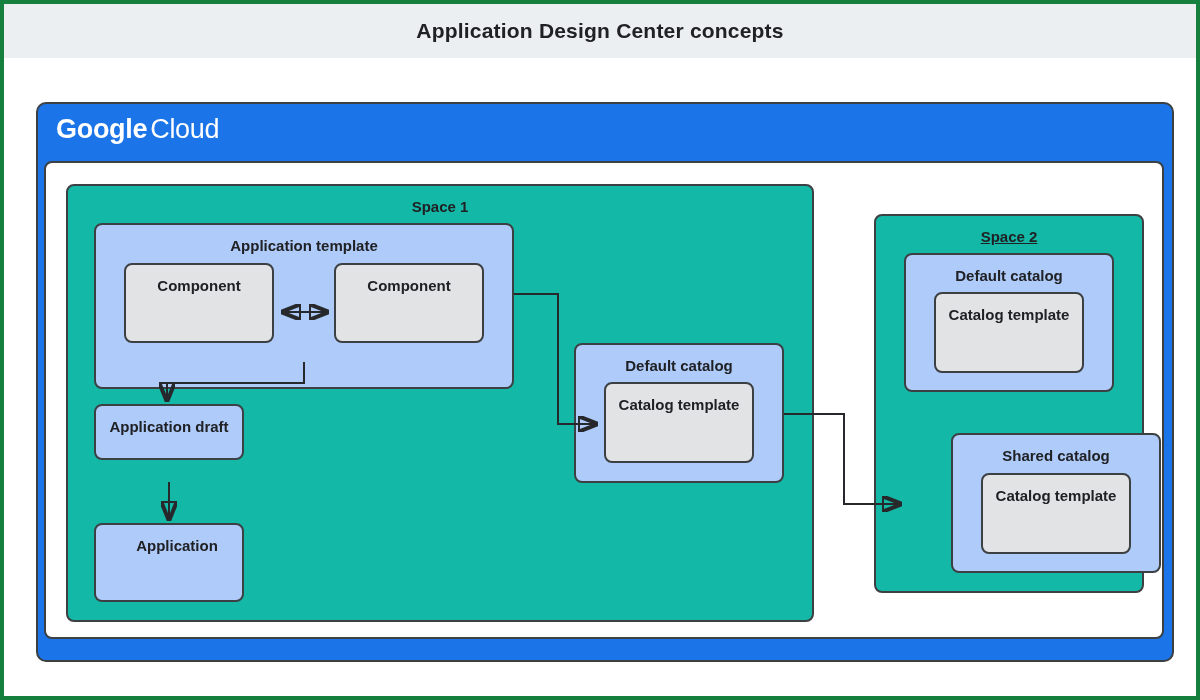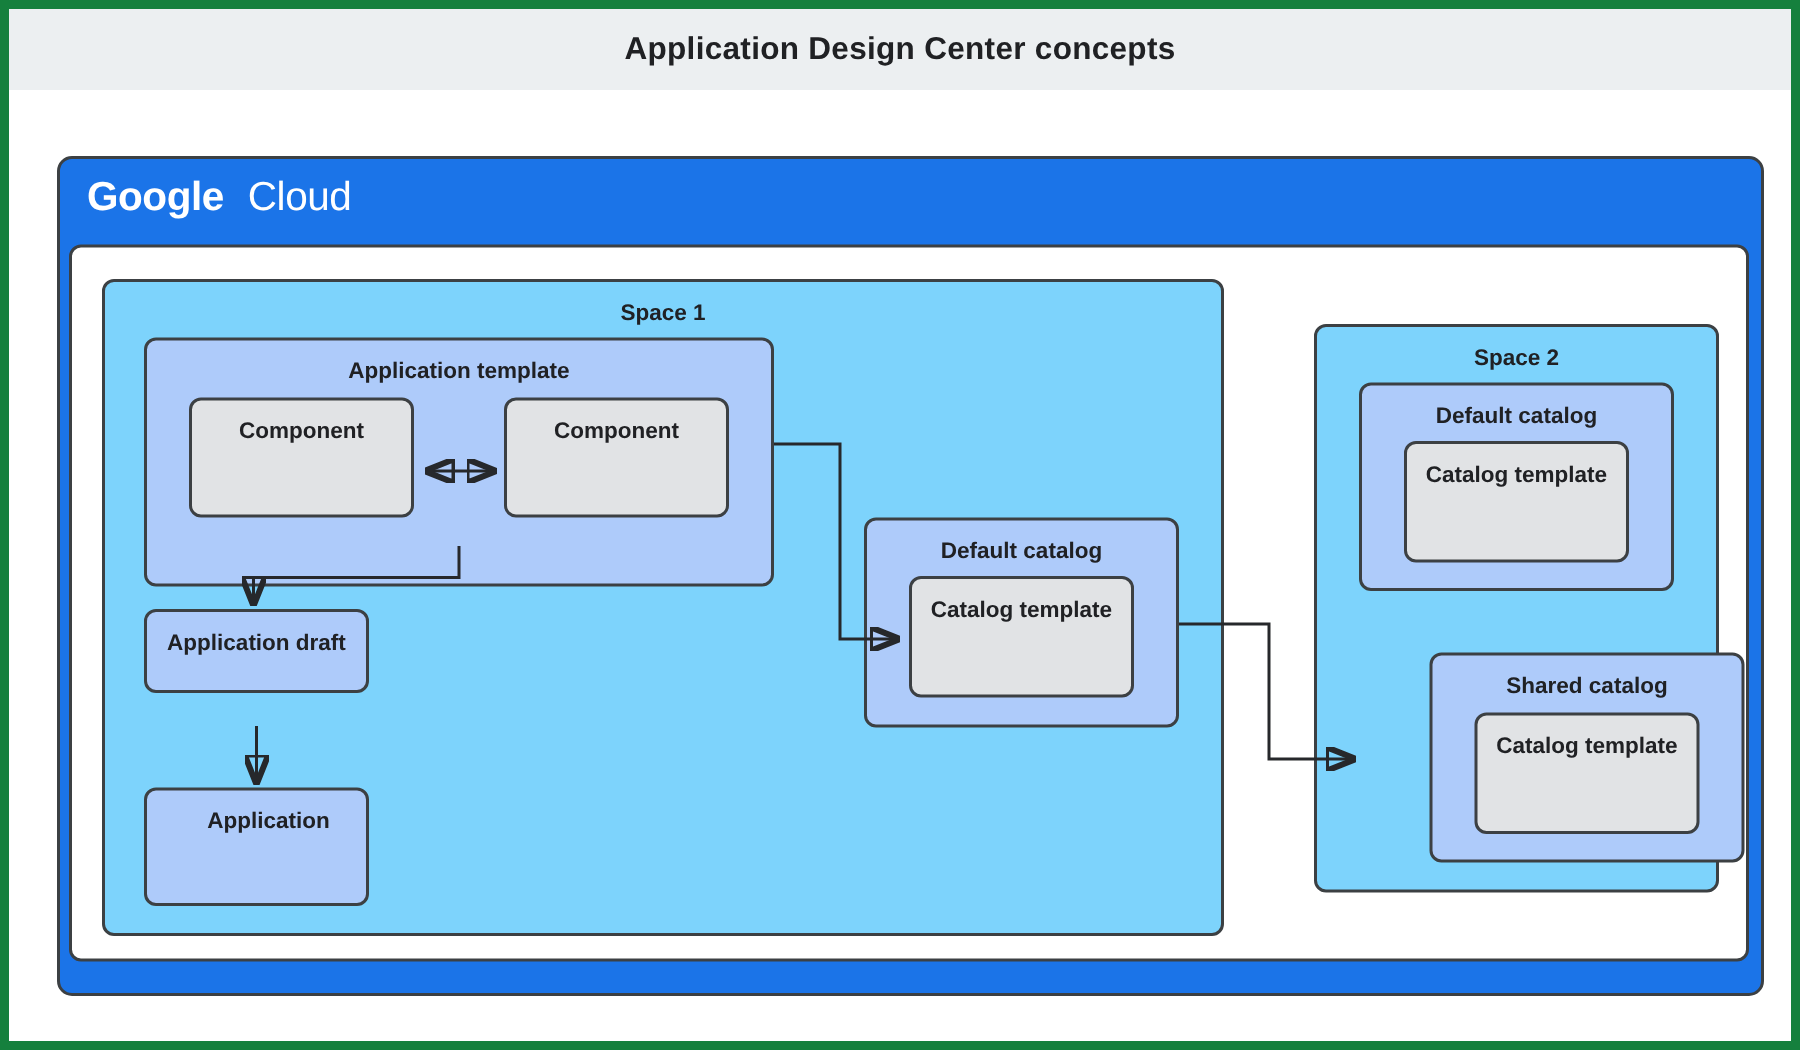--- a/index.html
+++ b/index.html
@@ -1,41 +1,41 @@
 <!DOCTYPE html>
 <html><head>
 <meta charset="utf-8">
 <style>
   html,body{margin:0;padding:0;background:#fff;}
   *{box-sizing:border-box;}
   .canvas{
     position:relative;width:1200px;height:700px;overflow:hidden;
-    background:#ffffff;border:6px solid #15803d;
+    background:#ffffff;border:4px solid #15803d;
     font-family:"Liberation Sans","DejaVu Sans",sans-serif;color:#202124;
   }
   .title-band{
     position:absolute;left:0;top:0;width:100%;height:54px;
     background:#eceff1;display:flex;align-items:center;justify-content:center;
   }
   .title-band h1{margin:0;font-size:21px;font-weight:700;color:#202124;letter-spacing:.2px;}
   .gc-frame{
     position:absolute;left:32px;top:98px;width:1138px;height:560px;
     background:#1b74e8;border:2px solid #3c4043;border-radius:10px;
   }
   .gc-logo{
     position:absolute;left:18px;top:10px;color:#ffffff;font-size:27px;letter-spacing:-0.3px;
   }
   .gc-logo .g{font-weight:700;}
-  .gc-logo .c{font-weight:400;margin-left:16px;}
+  .gc-logo .c{font-weight:400;margin-left:3px;}
   .inner-white{
     position:absolute;left:6px;top:57px;width:1120px;height:478px;
     background:#ffffff;border:2px solid #3c4043;border-radius:8px;
   }
   .space{
-    position:absolute;background:#7dd3fc;border:2px solid #3c4043;border-radius:8px;
+    position:absolute;background:#14b8a6;border:2px solid #3c4043;border-radius:8px;
   }
   .bluebox{
     position:absolute;background:#aecbfa;border:2px solid #3c4043;border-radius:8px;
   }
   .graybox{
     position:absolute;background:#e1e3e5;border:2px solid #3c4043;border-radius:8px;
   }
   .label{
     width:100%;padding-top:12px;text-align:center;
     font-size:15px;font-weight:700;color:#202124;
@@ -85,21 +85,21 @@
     </div>
 
     <div class="bluebox" style="left:506px;top:157px;width:210px;height:140px;">
       <div class="label">Default catalog</div>
       <div class="graybox" style="left:28px;top:37px;width:150px;height:81px;">
         <div class="label">Catalog template</div>
       </div>
     </div>
   </div>
 
-  <div class="space" style="left:870px;top:210px;width:270px;height:379px;">
+  <div class="space" style="left:870px;top:210px;width:270px;height:379px;text-decoration:underline;">
     <div class="label">Space 2</div>
 
     <div class="bluebox" style="left:28px;top:37px;width:210px;height:139px;">
       <div class="label">Default catalog</div>
       <div class="graybox" style="left:28px;top:37px;width:150px;height:81px;">
         <div class="label">Catalog template</div>
       </div>
     </div>
 
     <div class="bluebox" style="left:28px;top:217px;width:210px;height:140px;margin-left:47px;">

